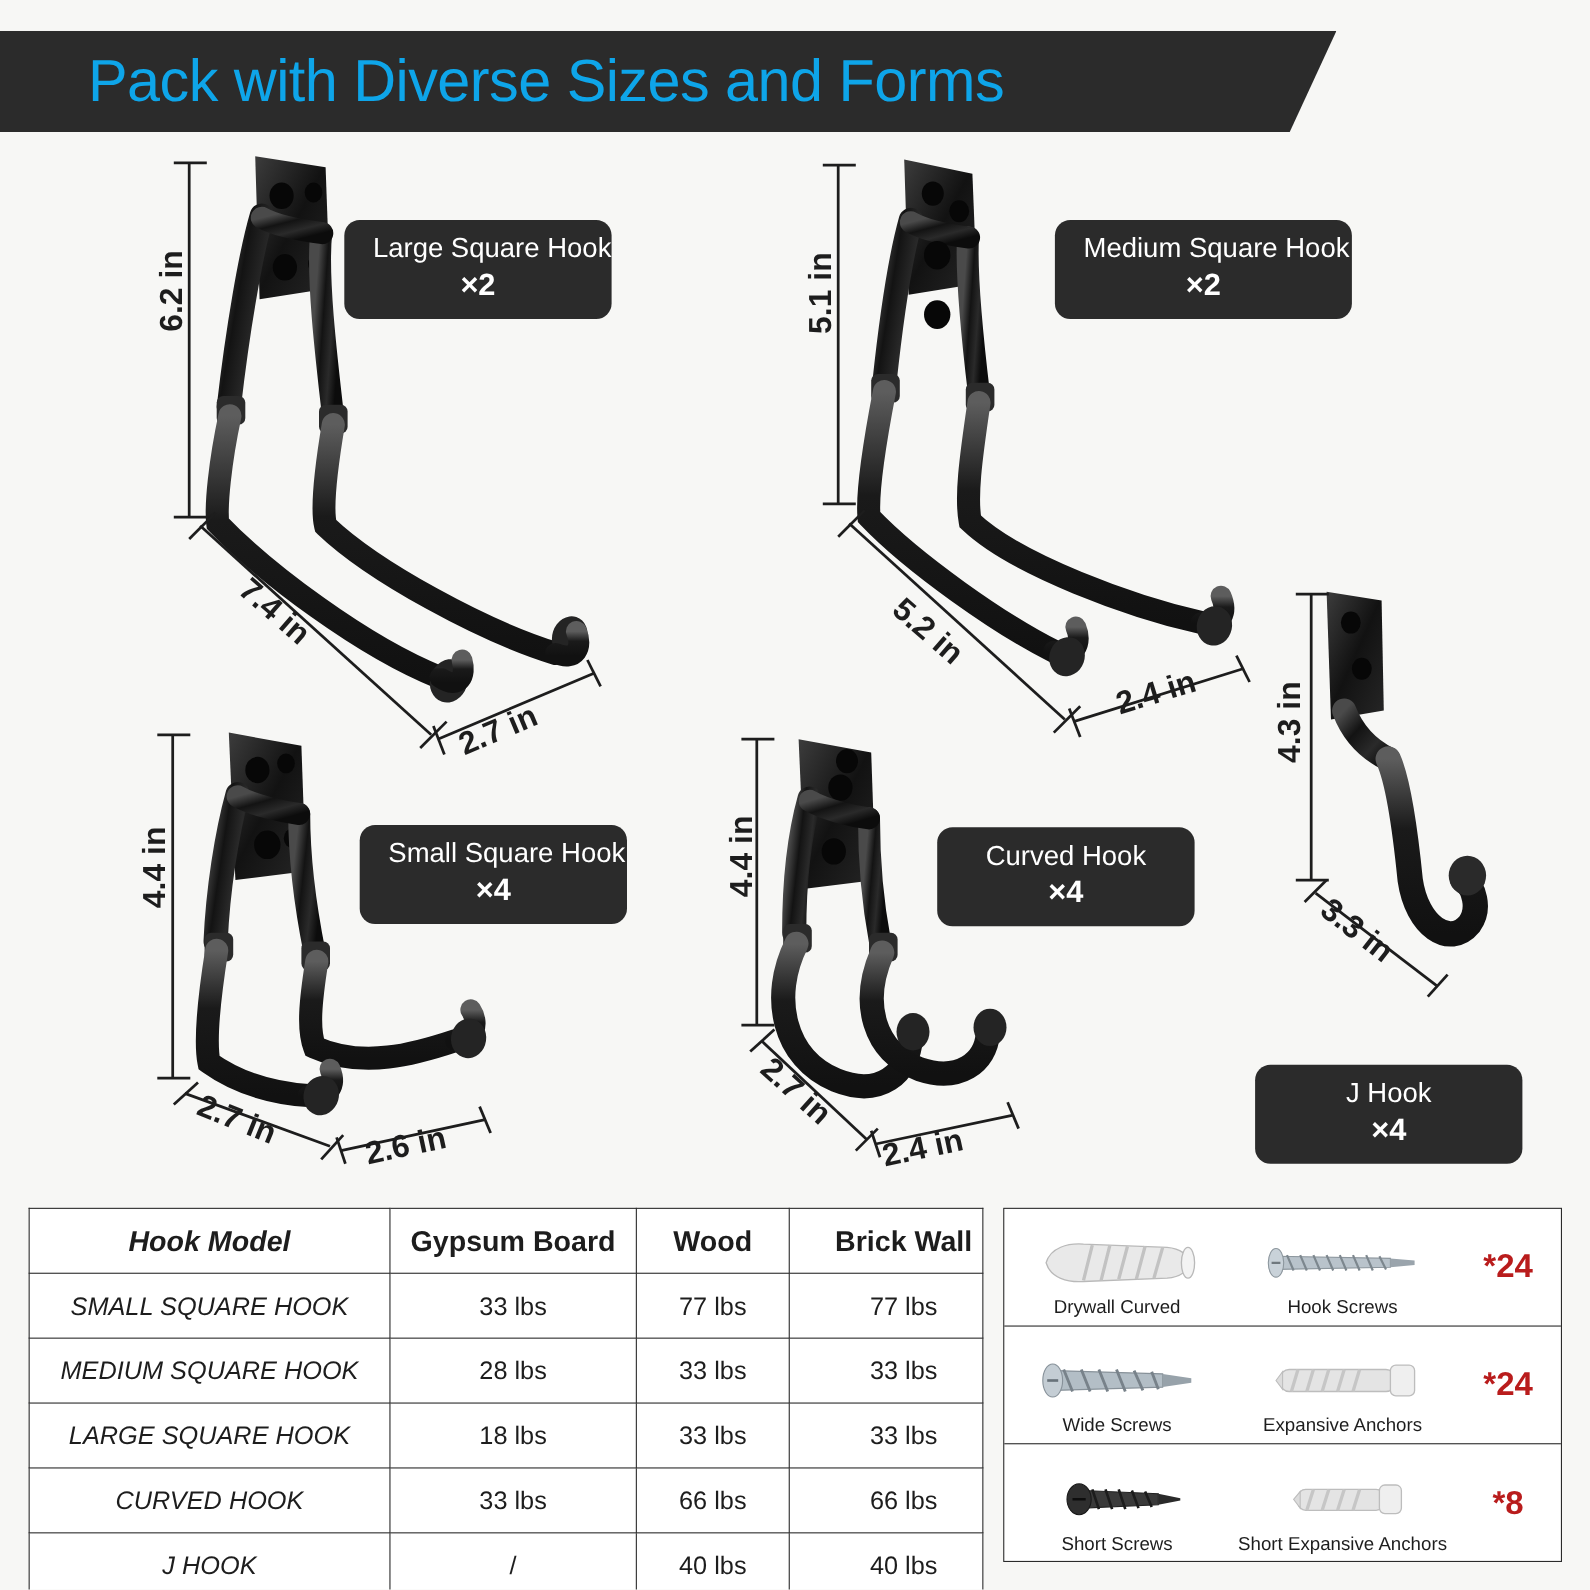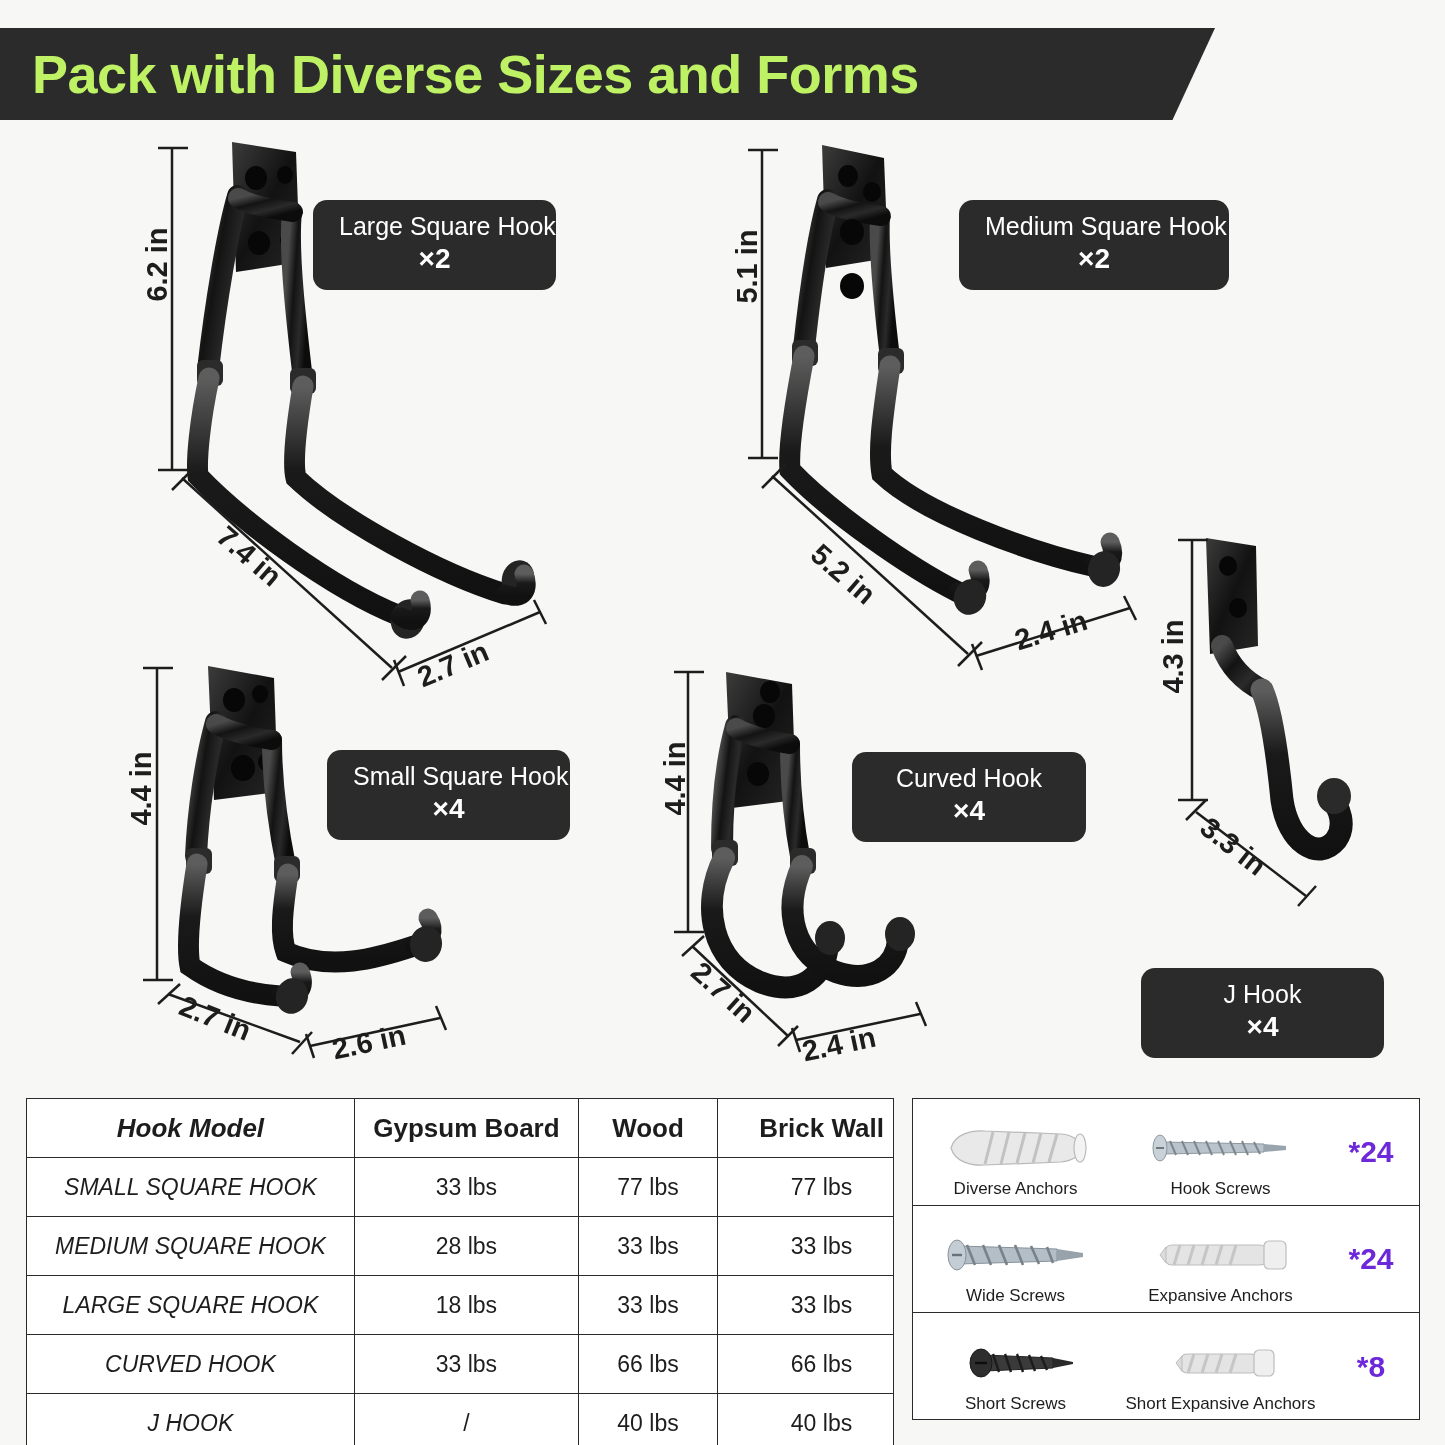--- a/index.html
+++ b/index.html
@@ -12,25 +12,25 @@
   }
   
   .banner {
     position:absolute; left:0; top:28px;
     width:1215px; height:92px;
     background:#2b2b2b;
     clip-path: polygon(0 0, 100% 0, 96.5% 100%, 0 100%);
     display:flex; align-items:center;
   }
   .banner-title {
-    color:#bef264;
+    color:#0ea5e9;
     font-size:54px;
-    font-weight:bold;
+    font-weight:normal;
     letter-spacing:-0.5px;
-    margin-left:32px;
+    margin-left:80px;
     white-space:nowrap;
   }
   
   .pill {
     position:absolute;
     background:#2b2b2b;
     border-radius:14px;
     color:#fff;
     text-align:center;
     padding:10px 26px 14px 26px;
@@ -86,21 +86,21 @@
     flex:1 1 0;
     display:flex; flex-direction:column; align-items:center; justify-content:flex-end;
     height:100%;
     padding-bottom:6px;
     box-sizing:border-box;
   }
   .hw-cell .cap { font-size:17px; color:#1d1d1d; margin-top:2px; white-space:nowrap; }
   .hw-qty {
     width:96px;
     display:flex; align-items:center; justify-content:center;
-    font-size:30px; font-weight:bold; color:#6d28d9;
+    font-size:30px; font-weight:bold; color:#b91c1c;
   }
   .hw-art { height:58px; display:flex; align-items:center; justify-content:center; }
   svg { display:block; }
 </style>
 </head>
 <body>
 
 <div class="banner">
   <div class="banner-title">Pack with Diverse Sizes and Forms</div>
 </div>
@@ -358,21 +358,21 @@
 
   <div class="hw-row">
     <div class="hw-cell">
       <div class="hw-art">
         <svg width="150" height="52" viewBox="0 0 150 52">
           <path d="M10 26 C14 12 30 8 44 9 L120 12 C132 13 140 19 140 26 C140 33 132 39 120 40 L44 43 C30 44 14 40 10 26 Z" fill="#e9e9e9" stroke="#b9b9b9" stroke-width="1.2"></path>
           <path d="M52 10 L44 42 M68 10 L60 42 M84 11 L76 41 M100 11 L92 41 M116 12 L108 40" stroke="#c2c2c2" stroke-width="3" fill="none"></path>
           <ellipse cx="139" cy="26" rx="6" ry="14" fill="#f3f3f3" stroke="#b9b9b9" stroke-width="1.2"></ellipse>
         </svg>
       </div>
-      <div class="cap">Diverse Anchors</div>
+      <div class="cap">Drywall Curved</div>
     </div>
     <div class="hw-cell">
       <div class="hw-art">
         <svg width="150" height="52" viewBox="0 0 150 52">
           <path d="M16 20 L16 32 L118 30 L118 22 Z" fill="#b9c3cb" stroke="#8d979e" stroke-width="1"></path>
           <path d="M118 22 L140 24 L140 28 L118 30 Z" fill="#9aa4ac"></path>
           <path d="M24 19 L30 33 M36 19 L42 33 M48 19 L54 33 M60 19 L66 33 M72 19 L78 33 M84 19 L90 33 M96 19 L102 33 M108 20 L114 32" stroke="#7d878e" stroke-width="2" fill="none"></path>
           <ellipse cx="14" cy="26" rx="7" ry="13" fill="#c9d2d9" stroke="#8d979e" stroke-width="1"></ellipse>
           <line x1="10" y1="26" x2="18" y2="26" stroke="#6f787e" stroke-width="2"></line>
         </svg>

